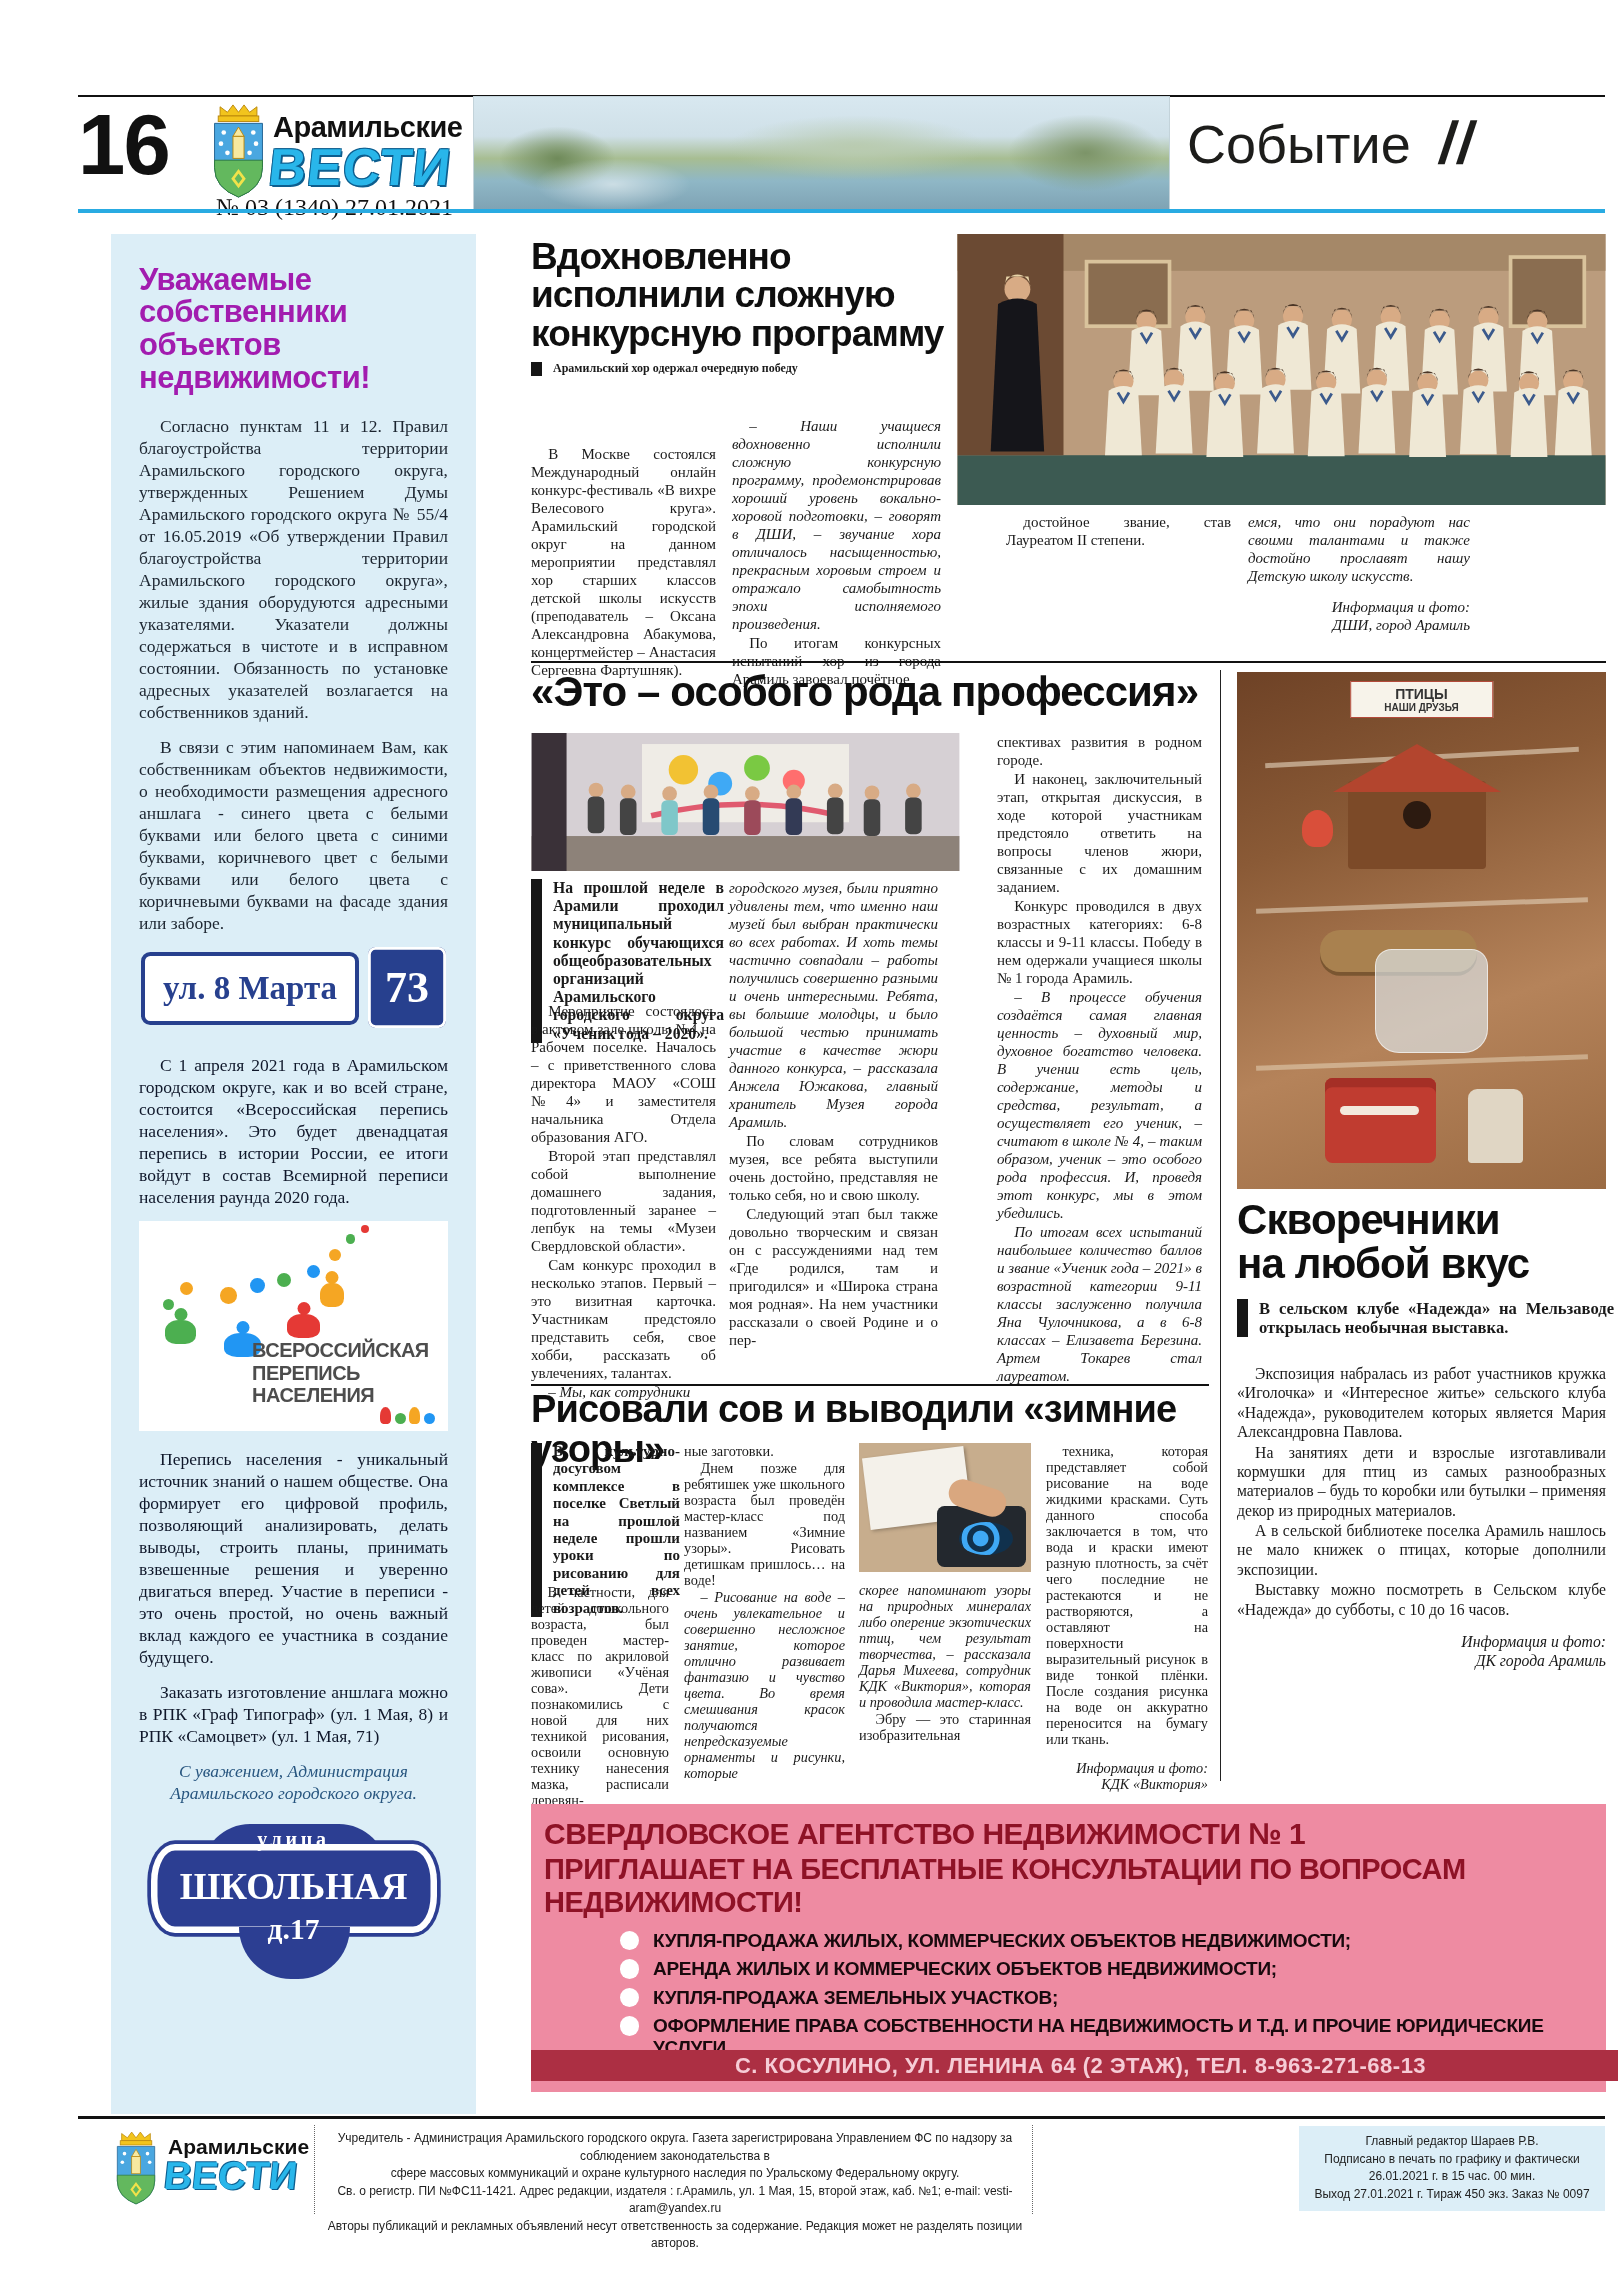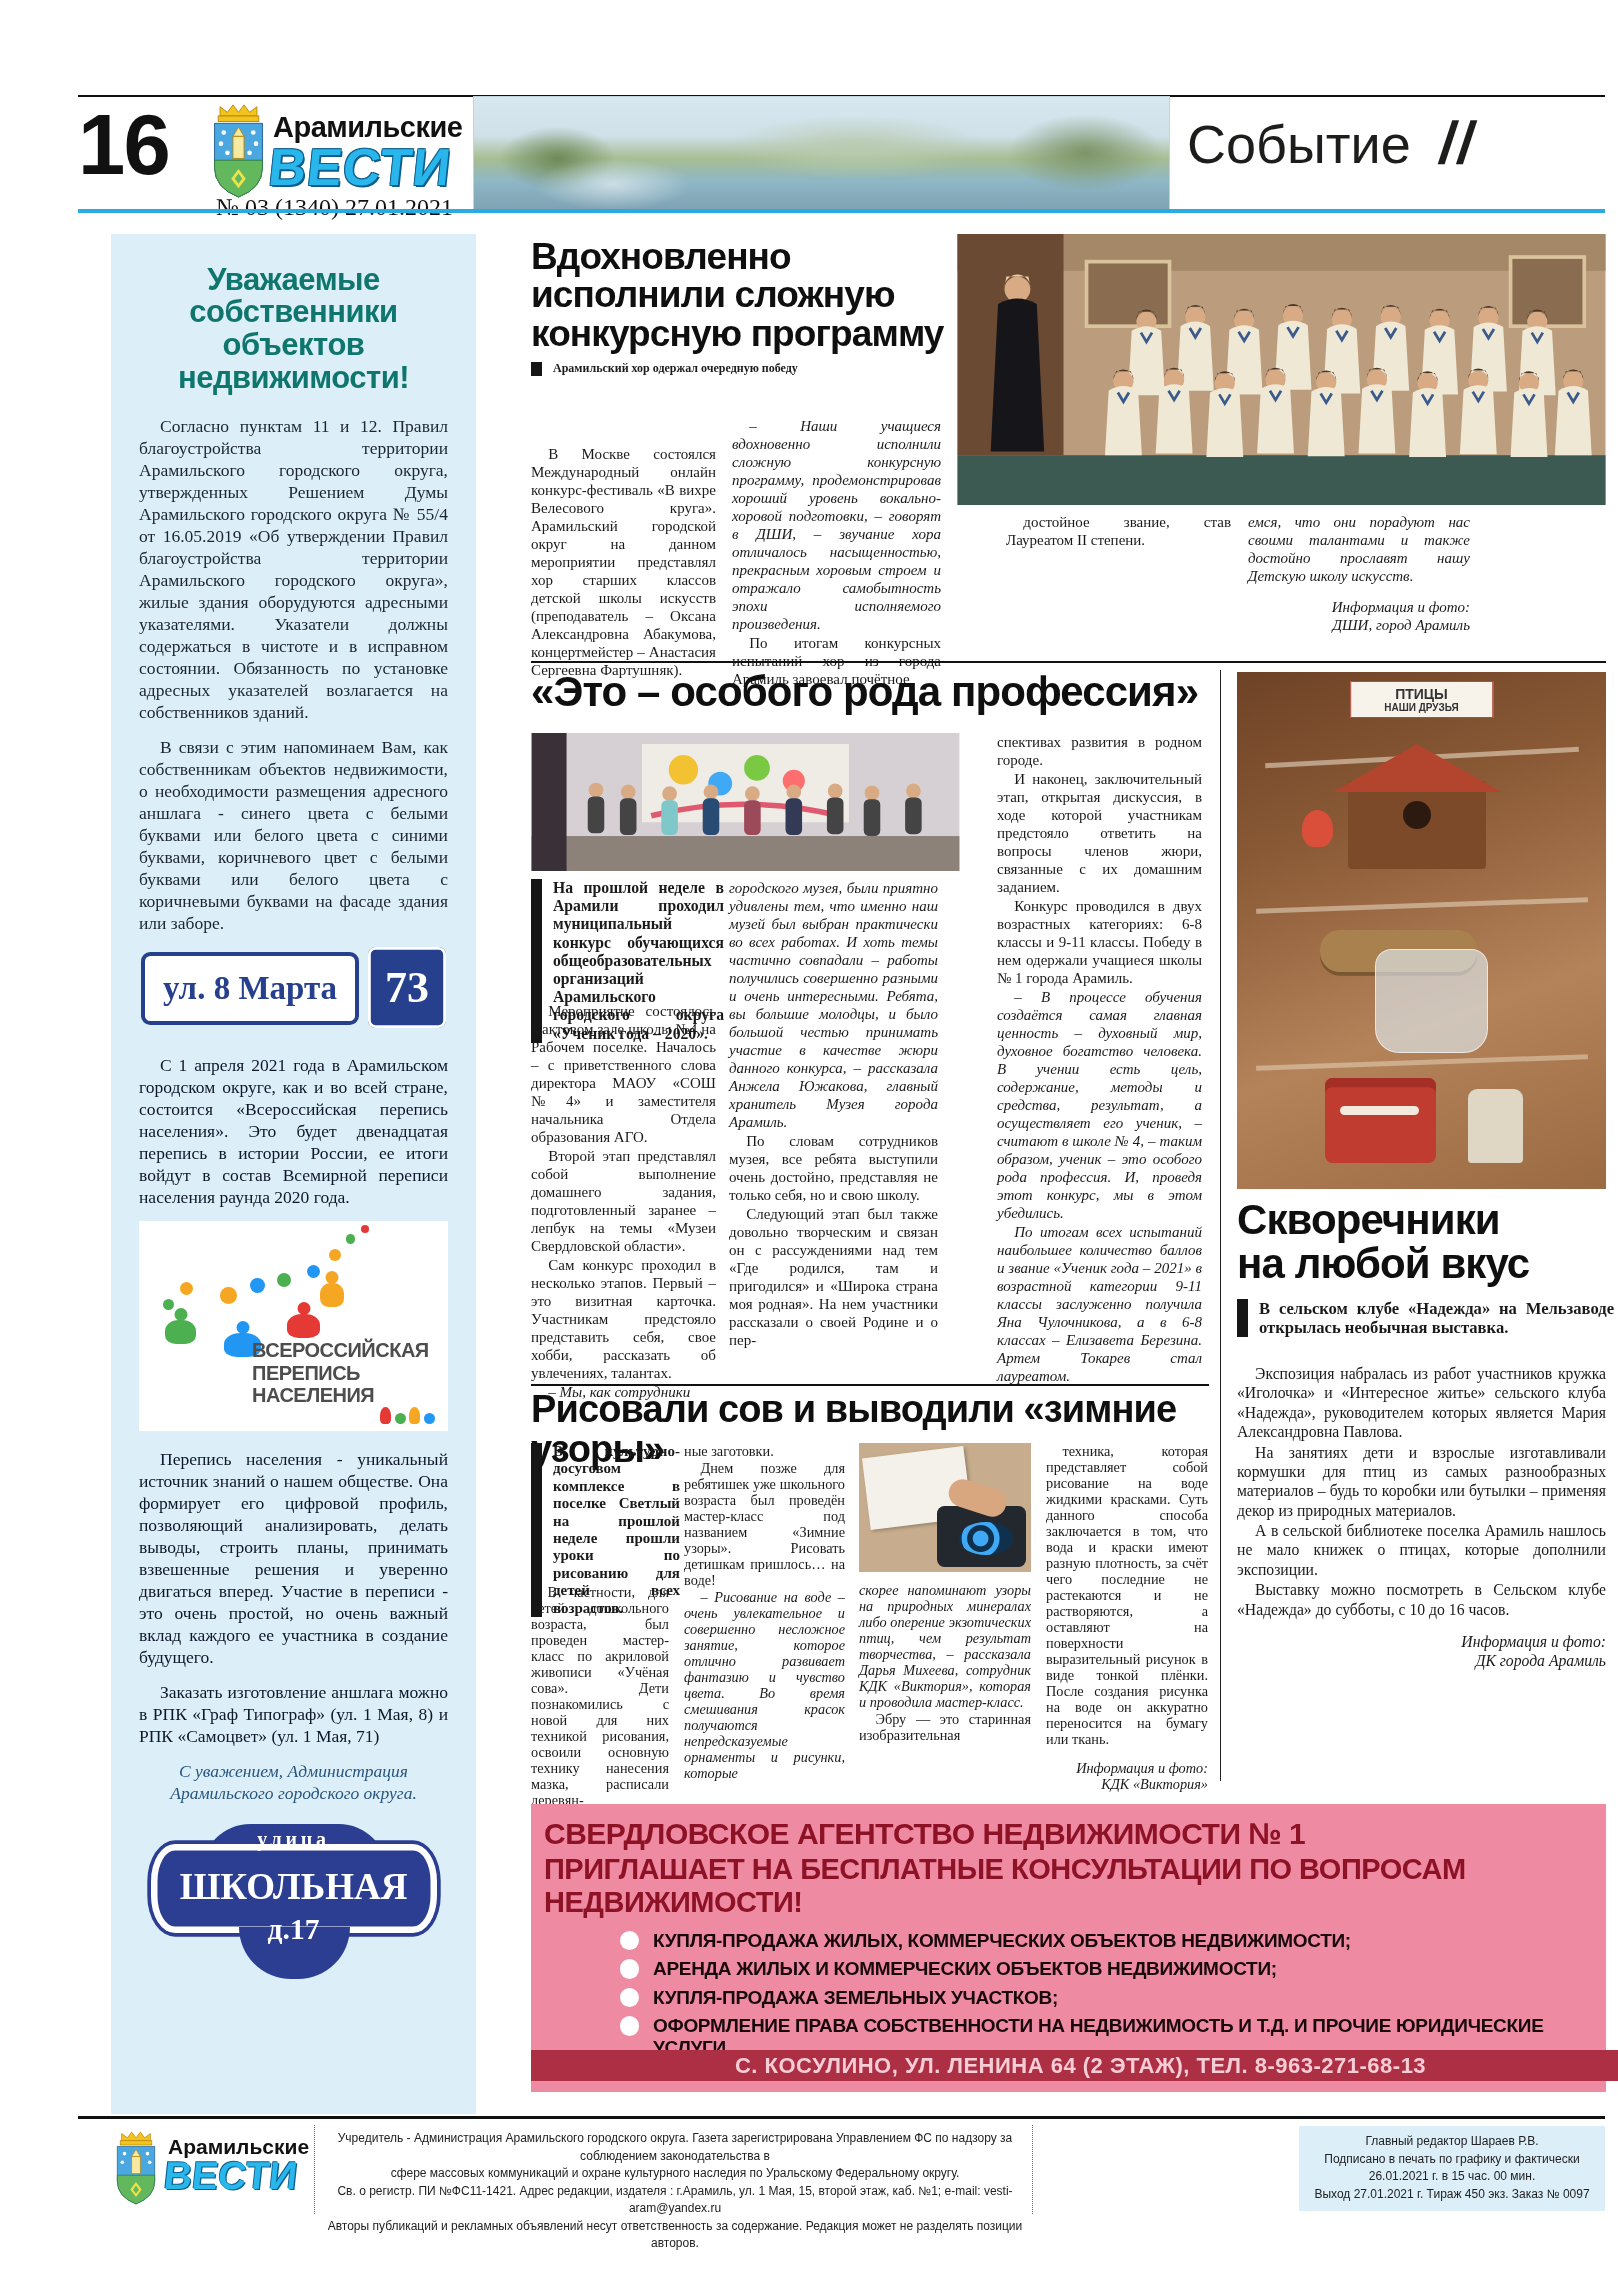--- a/index.html
+++ b/index.html
@@ -30,21 +30,21 @@
             font-weight:400;font-size:54px;color:#1d1d1b;}
   .section-slashes{position:absolute;left:1440px;top:109px;font-family:"Liberation Sans",sans-serif;
             font-weight:700;font-size:59px;color:#1d1d1b;transform:skewX(-8deg);letter-spacing:1.8px;}
 
   
   .crest{position:absolute;}
   
   .notice-box{position:absolute;left:111px;top:234px;width:365px;height:1880px;
       background:#dceef7;padding:24px 28px;box-sizing:border-box;overflow:hidden;}
   .notice-title{font-family:"Liberation Sans",sans-serif;font-weight:800;font-size:31px;
-      line-height:1.06;text-align:center;color:#0f766e;margin:5.5px 0 20px 0;letter-spacing:-0.5px;}
+      line-height:1.06;text-align:left;color:#a21caf;margin:5.5px 0 20px 0;letter-spacing:-0.5px;}
   .notice-box p{font-size:17.5px;line-height:22px;text-align:justify;margin:0 0 13px 0;
       text-indent:1.2em;color:#1c2530;}
   .notice-box p.blue{color:#0f172a;}
   .notice-box p.sig{font-style:italic;text-align:center;text-indent:0;color:#27557f;}
 
   .addr-plaque{position:relative;width:305px;height:89px;margin:13px auto 18.5px auto;}
   .addr-street{position:absolute;left:0;top:5.5px;width:210px;height:65px;background:#fff;
       border:4.6px solid #27408e;border-radius:9.2px;color:#27408e;font-weight:700;font-size:33px;
       display:flex;align-items:center;justify-content:center;font-family:"Liberation Serif",serif;}
   .addr-num{position:absolute;right:0;top:0;width:78px;height:81px;background:#27408e;

